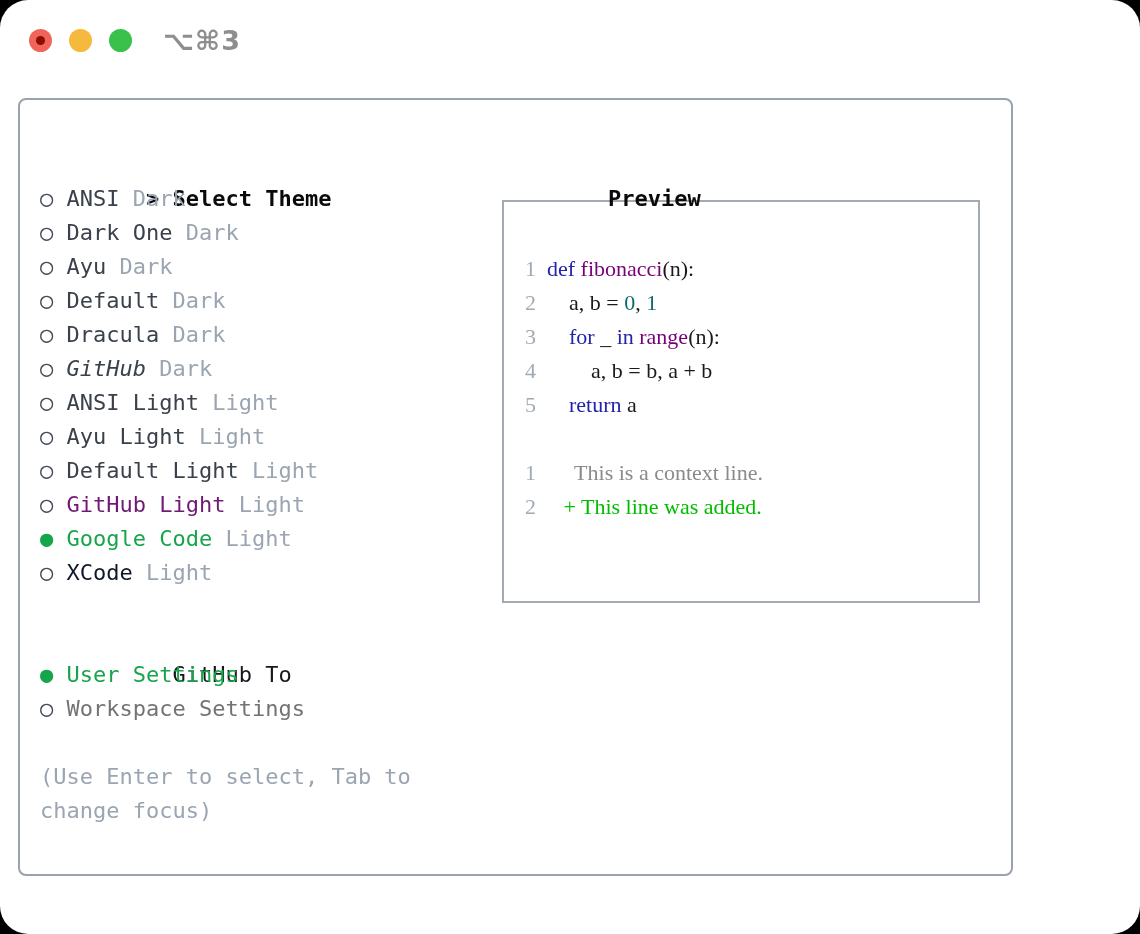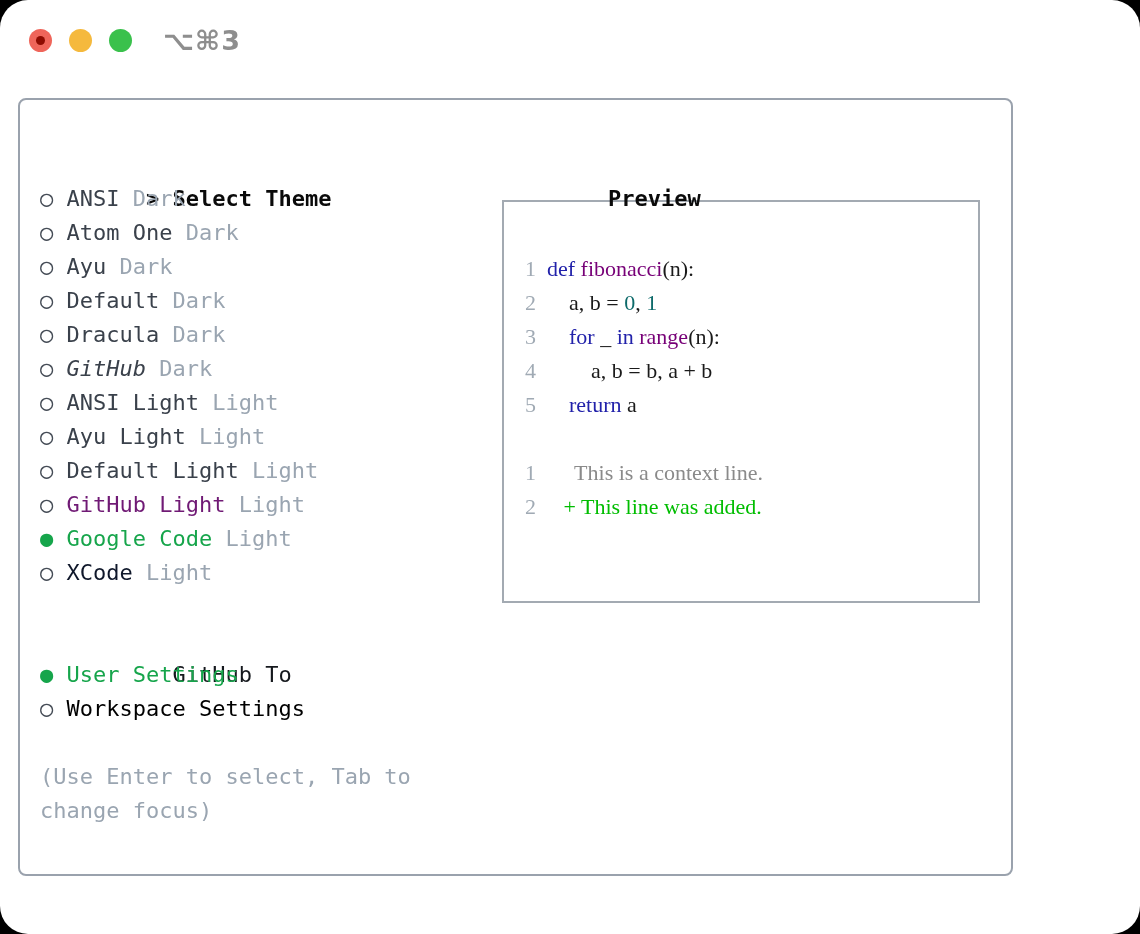--- a/index.html
+++ b/index.html
@@ -48,42 +48,42 @@
 
   <div class="main-box">
 
     <div class="left-col">
       <div class="row">
         <span class="marker prompt">&gt;</span><span class="header-text">Select Theme</span>
       </div>
 
       <div id="theme-list">
           <div class="row"><span class="marker" style="color: rgb(69, 76, 86);">○</span><span class="iname" style="color: rgb(58, 65, 75);">ANSI</span><span class="variant" style="color: rgb(154, 165, 177);">Dark</span></div>
-          <div class="row"><span class="marker" style="color: rgb(69, 76, 86);">○</span><span class="iname" style="color: rgb(58, 65, 75);">Atom One</span><span class="variant" style="color: rgb(154, 165, 177);">Dark</span></div>
+          <div class="row"><span class="marker" style="color: rgb(69, 76, 86);">○</span><span class="iname" style="color: rgb(58, 65, 75);">Dark One</span><span class="variant" style="color: rgb(154, 165, 177);">Dark</span></div>
           <div class="row"><span class="marker" style="color: rgb(69, 76, 86);">○</span><span class="iname" style="color: rgb(58, 65, 75);">Ayu</span><span class="variant" style="color: rgb(154, 165, 177);">Dark</span></div>
           <div class="row"><span class="marker" style="color: rgb(69, 76, 86);">○</span><span class="iname" style="color: rgb(58, 65, 75);">Default</span><span class="variant" style="color: rgb(154, 165, 177);">Dark</span></div>
           <div class="row"><span class="marker" style="color: rgb(69, 76, 86);">○</span><span class="iname" style="color: rgb(58, 65, 75);">Dracula</span><span class="variant" style="color: rgb(154, 165, 177);">Dark</span></div>
           <div class="row"><span class="marker" style="color: rgb(69, 76, 86);">○</span><span class="iname" style="color: rgb(58, 65, 75); font-style: italic;">GitHub</span><span class="variant" style="color: rgb(154, 165, 177);">Dark</span></div>
           <div class="row"><span class="marker" style="color: rgb(69, 76, 86);">○</span><span class="iname" style="color: rgb(58, 65, 75);">ANSI Light</span><span class="variant" style="color: rgb(154, 165, 177);">Light</span></div>
           <div class="row"><span class="marker" style="color: rgb(69, 76, 86);">○</span><span class="iname" style="color: rgb(58, 65, 75);">Ayu Light</span><span class="variant" style="color: rgb(154, 165, 177);">Light</span></div>
           <div class="row"><span class="marker" style="color: rgb(69, 76, 86);">○</span><span class="iname" style="color: rgb(58, 65, 75);">Default Light</span><span class="variant" style="color: rgb(154, 165, 177);">Light</span></div>
           <div class="row"><span class="marker" style="color: rgb(69, 76, 86);">○</span><span class="iname" style="color: #701a75;">GitHub Light</span><span class="variant" style="color: rgb(154, 165, 177);">Light</span></div>
           <div class="row"><span class="marker" style="color: rgb(22, 165, 75);">●</span><span class="iname" style="color: rgb(22, 165, 75);">Google Code</span><span class="variant" style="color: rgb(154, 165, 177);">Light</span></div>
           <div class="row"><span class="marker" style="color: rgb(69, 76, 86);">○</span><span class="iname" style="color: #0f172a;">XCode</span><span class="variant" style="color: rgb(154, 165, 177);">Light</span></div>
         </div>
 
       <div class="row spacer"></div>
 
       <div class="row">
         <span class="marker"></span><span class="apply-text">GitHub To</span>
       </div>
 
       <div id="apply-list">
           <div class="row"><span class="marker" style="color: rgb(22, 165, 75);">●</span><span class="iname" style="color: rgb(22, 165, 75);">User Settings</span></div>
-          <div class="row"><span class="marker" style="color: rgb(69, 76, 86);">○</span><span class="iname" style="color: #000000;">Workspace Settings</span></div>
+          <div class="row"><span class="marker" style="color: rgb(69, 76, 86);">○</span><span class="iname" style="color: #737373;">Workspace Settings</span></div>
         </div>
 
       <div class="hint" id="hint" style="color: rgb(154, 165, 177);">(Use Enter to select, Tab to change focus)</div>
     </div>
 
     <div class="right-col">
       <div class="row">
         <span class="header-text">Preview</span>
       </div>
       <div class="preview-box">

